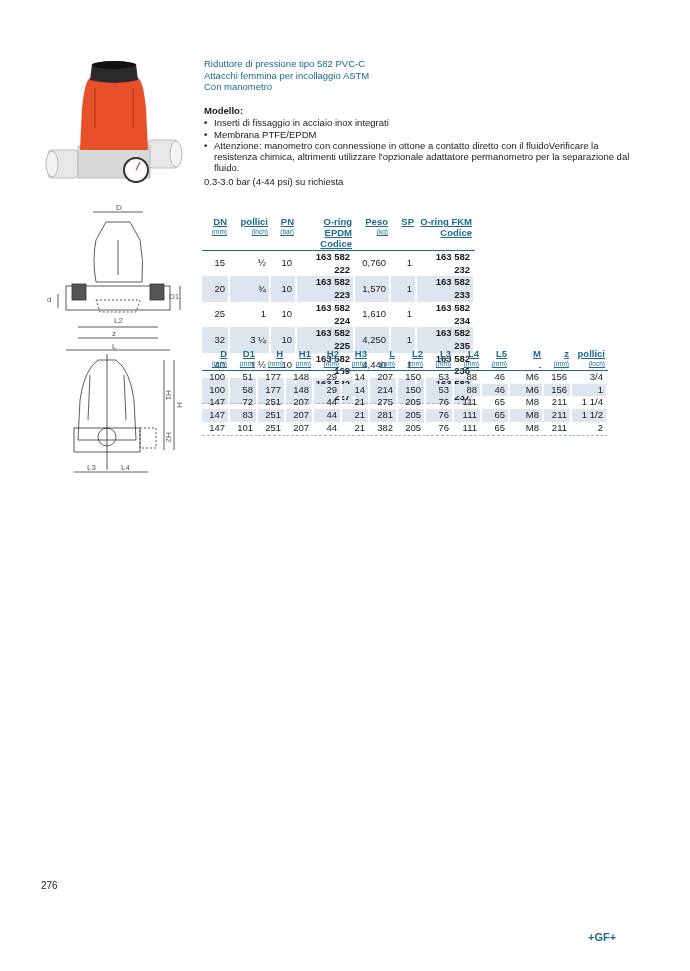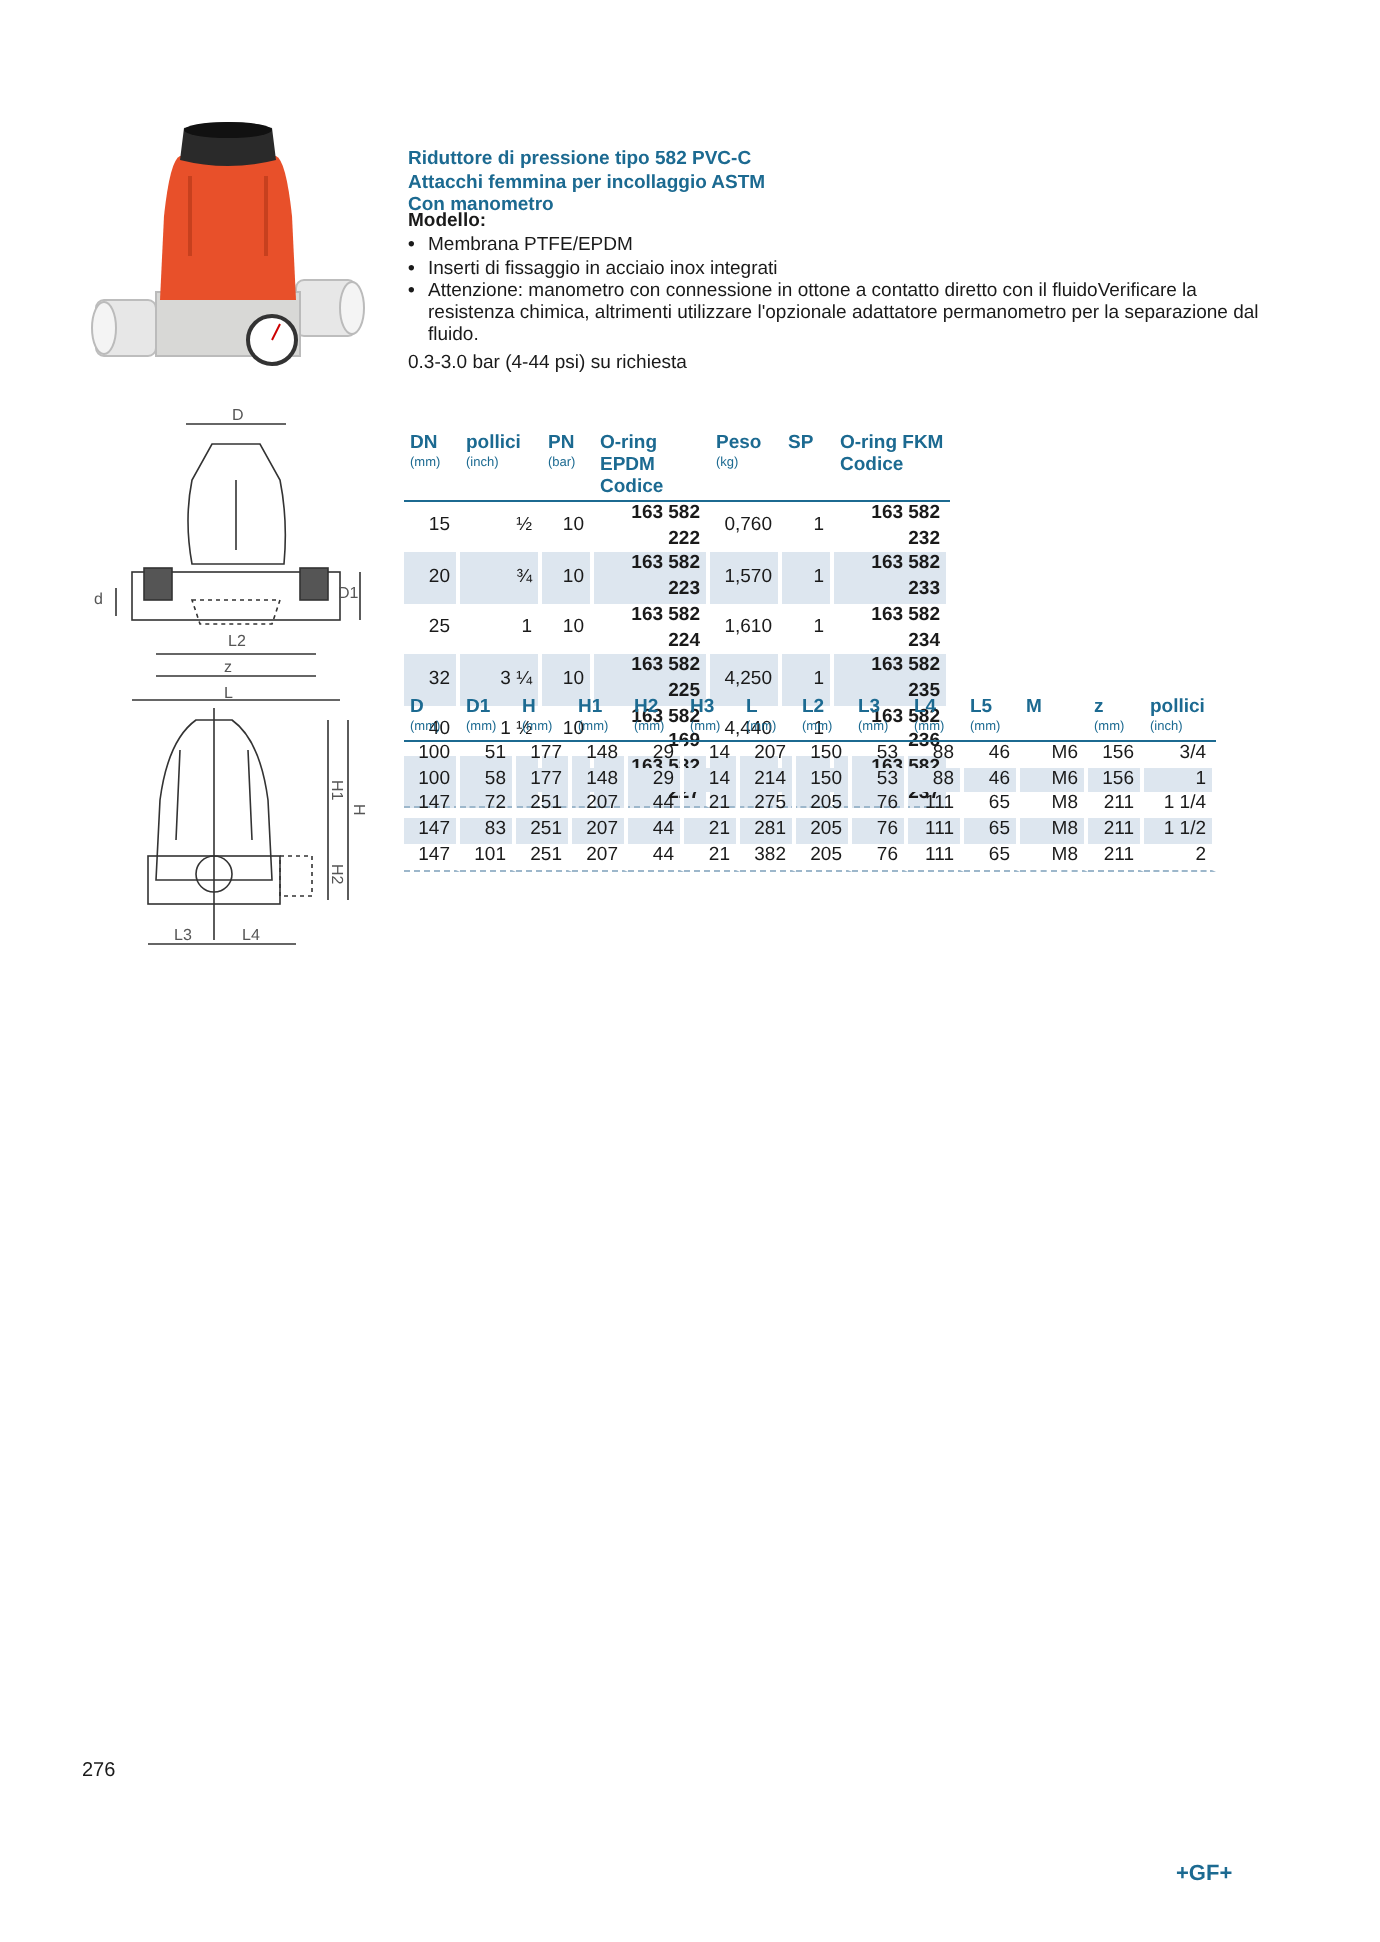--- a/index.html
+++ b/index.html
@@ -1,31 +1,31 @@
 <!DOCTYPE html>
 <html><head>
 <meta charset="utf-8">
 <style>
   html, body { margin:0; padding:0; background:#ffffff; }
   body { width:690px; height:971px; position:relative; overflow:hidden;
          font-family:"Liberation Sans", sans-serif; color:#1a1a1a; }
   .abs { position:absolute; }
 
   
-  #heading { left:204px; top:58px; font-size:9.5px; font-weight:bold; line-height:11.5px; color:#1c6a91;margin-top:16px; }
+  #heading { left:204px; top:58px; font-size:9.5px; font-weight:normal; line-height:11.5px; color:#1c6a91; }
   #model { left:204px; top:105px; width:430px; font-size:9.5px; line-height:11.3px; }
   #model .mtitle { font-weight:bold; margin-bottom:1px; }
   #model ul { list-style:none; margin:0; padding:0; }
   #model li { position:relative; padding-left:10px; }
   #model li::before { content:"•"; position:absolute; left:0; top:0; font-weight:bold; }
   #model .extra { margin-top:2px; }
 
   
   table { border-collapse:separate; border-spacing:0; font-size:9.5px; }
-  th { color:#1c6a91; font-weight:bold; text-align:left; vertical-align:top; padding:0 3px; line-height:11px; }
+  th { color:#1c6a91; font-weight:bold; text-align:right; vertical-align:top; padding:0 3px; line-height:11px;text-decoration:underline; }
   th .unit { display:block; font-weight:normal; font-size:6.5px; color:#1c6a91; line-height:10px; }
   td { text-align:right; padding:0 3px; height:12.7px; line-height:12.7px; border-right:2px solid #fff; }
   tr.hdr th { border-bottom:1.5px solid #1c6a91; padding-bottom:1px; }
   tbody tr:nth-child(even) td { background:#dde6ef; }
   tbody tr:last-child td { border-bottom:1.5px dashed #9db7cb; }
   td.bold { font-weight:bold; }
 
   #tbl1 { left:202px; top:216px; }
   #tbl2 { left:202px; top:348px; }
 
@@ -108,22 +108,22 @@
 
 <div id="heading" class="abs">
   <div>Riduttore di pressione tipo 582 PVC-C</div>
   <div>Attacchi femmina per incollaggio ASTM</div>
   <div>Con manometro</div>
 </div>
 
 <div id="model" class="abs">
   <div class="mtitle">Modello:</div>
   <ul>
+    <li>Inserti di fissaggio in acciaio inox integrati</li>
     <li>Membrana PTFE/EPDM</li>
-    <li>Inserti di fissaggio in acciaio inox integrati</li>
     <li>Attenzione: manometro con connessione in ottone a contatto diretto con il fluidoVerificare la resistenza chimica, altrimenti utilizzare l'opzionale adattatore permanometro per la separazione dal fluido.</li>
   </ul>
   <div class="extra">0.3-3.0 bar (4-44 psi) su richiesta</div>
 </div>
 
 <table id="tbl1" class="abs">
   <thead>
     <tr class="hdr">
       <th style="width:22px"><span>DN</span><span class="unit">(mm)</span></th>
       <th style="width:35px"><span>pollici</span><span class="unit">(inch)</span></th>

